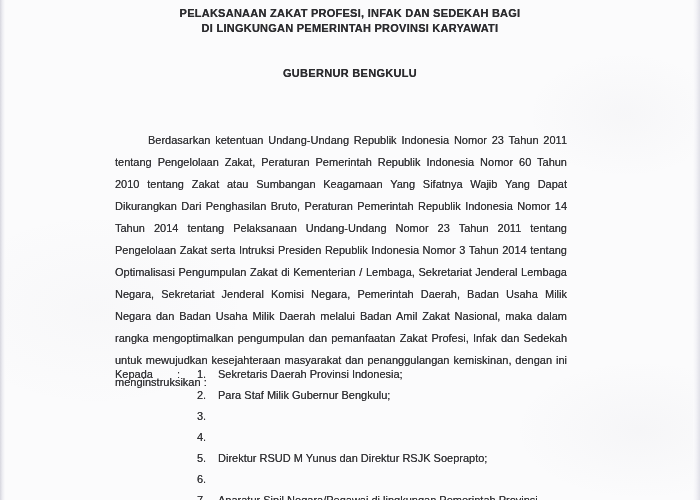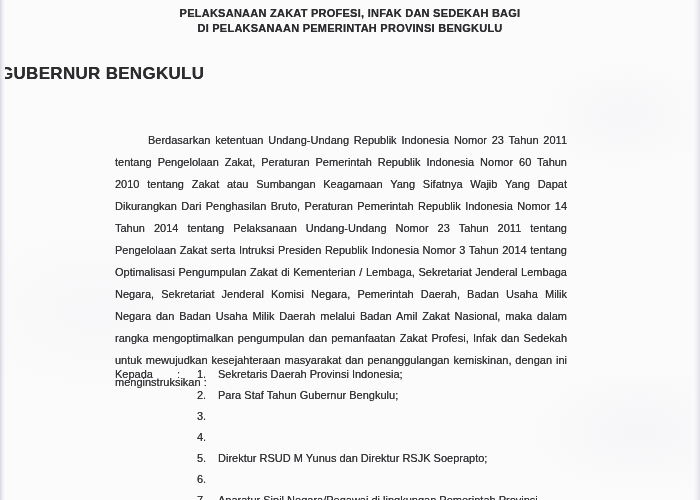--- a/index.html
+++ b/index.html
@@ -27,21 +27,21 @@
     background:linear-gradient(to left,#e1e1e8 0%,#f3f3f7 55%,#fbfbfc 100%);
   }
   .title-block{
     position:absolute;top:6px;left:0;width:100%;
     text-align:center;font-weight:bold;font-size:11px;line-height:15px;
     letter-spacing:.25px;color:#2c2c2f;
     text-shadow:0 0 .4px rgba(44,44,48,.9);
   }
   .issuer{
     position:absolute;top:66px;left:0;width:100%;
-    font-weight:bold;font-size:17px;line-height:15px;
+    text-align:center;font-weight:bold;font-size:11px;line-height:15px;
     letter-spacing:.3px;color:#2c2c2f;
     text-shadow:0 0 .4px rgba(44,44,48,.9);
   }
   .body-par{
     position:absolute;left:115px;top:97px;width:452px;
     font-size:11px;line-height:22px;text-align:justify;text-indent:33px;
     color:#323235;text-shadow:0 0 .35px rgba(48,48,52,.85);margin-top:32px;
   }
   .kepada{
     position:absolute;left:115px;top:364px;display:flex;
@@ -55,38 +55,38 @@
   .rec-text{white-space:nowrap;}
 </style>
 </head>
 <body>
 
 <div class="scan-page">
   <div class="scan-content">
 
     <div class="title-block">
       <div>PELAKSANAAN ZAKAT PROFESI, INFAK DAN SEDEKAH BAGI</div>
-      <div>DI PELAKSANAAN PEMERINTAH PROVINSI BENGKULU</div>
+      <div>DI LINGKUNGAN PEMERINTAH PROVINSI KARYAWATI</div>
     </div>
 
     <div class="issuer">GUBERNUR BENGKULU</div>
 
     <div class="body-par">Berdasarkan ketentuan Undang-Undang Republik Indonesia Nomor 23 Tahun 2011 tentang Pengelolaan Zakat, Peraturan Pemerintah Republik Indonesia Nomor 60 Tahun 2010 tentang Zakat atau Sumbangan Keagamaan Yang Sifatnya Wajib Yang Dapat Dikurangkan Dari Penghasilan Bruto, Peraturan Pemerintah Republik Indonesia Nomor 14 Tahun 2014 tentang Pelaksanaan Undang-Undang Nomor 23 Tahun 2011 tentang Pengelolaan Zakat serta Intruksi Presiden Republik Indonesia Nomor 3 Tahun 2014 tentang Optimalisasi Pengumpulan Zakat di Kementerian / Lembaga, Sekretariat Jenderal Lembaga Negara, Sekretariat Jenderal Komisi Negara, Pemerintah Daerah, Badan Usaha Milik Negara dan Badan Usaha Milik Daerah melalui Badan Amil Zakat Nasional, maka dalam rangka mengoptimalkan pengumpulan dan pemanfaatan Zakat Profesi, Infak dan Sedekah untuk mewujudkan kesejahteraan masyarakat dan penanggulangan kemiskinan, dengan ini menginstruksikan :</div>
 
     <div class="kepada">
       <div class="kepada-label">Kepada</div>
       <div class="kepada-colon">:</div>
       <div class="rec-list">
         <div class="rec-row">
           <span class="rec-num">1.</span>
           <span class="rec-text">Sekretaris Daerah Provinsi Indonesia;</span>
         </div>
         <div class="rec-row">
           <span class="rec-num">2.</span>
-          <span class="rec-text">Para Staf Tahun Gubernur Bengkulu;</span>
+          <span class="rec-text">Para Staf Milik Gubernur Bengkulu;</span>
         </div>
         <div class="rec-row">
           <span class="rec-num">3.</span>
         </div>
         <div class="rec-row">
           <span class="rec-num">4.</span>
         </div>
         <div class="rec-row">
           <span class="rec-num">5.</span>
           <span class="rec-text">Direktur RSUD M Yunus dan Direktur RSJK Soeprapto;</span>

